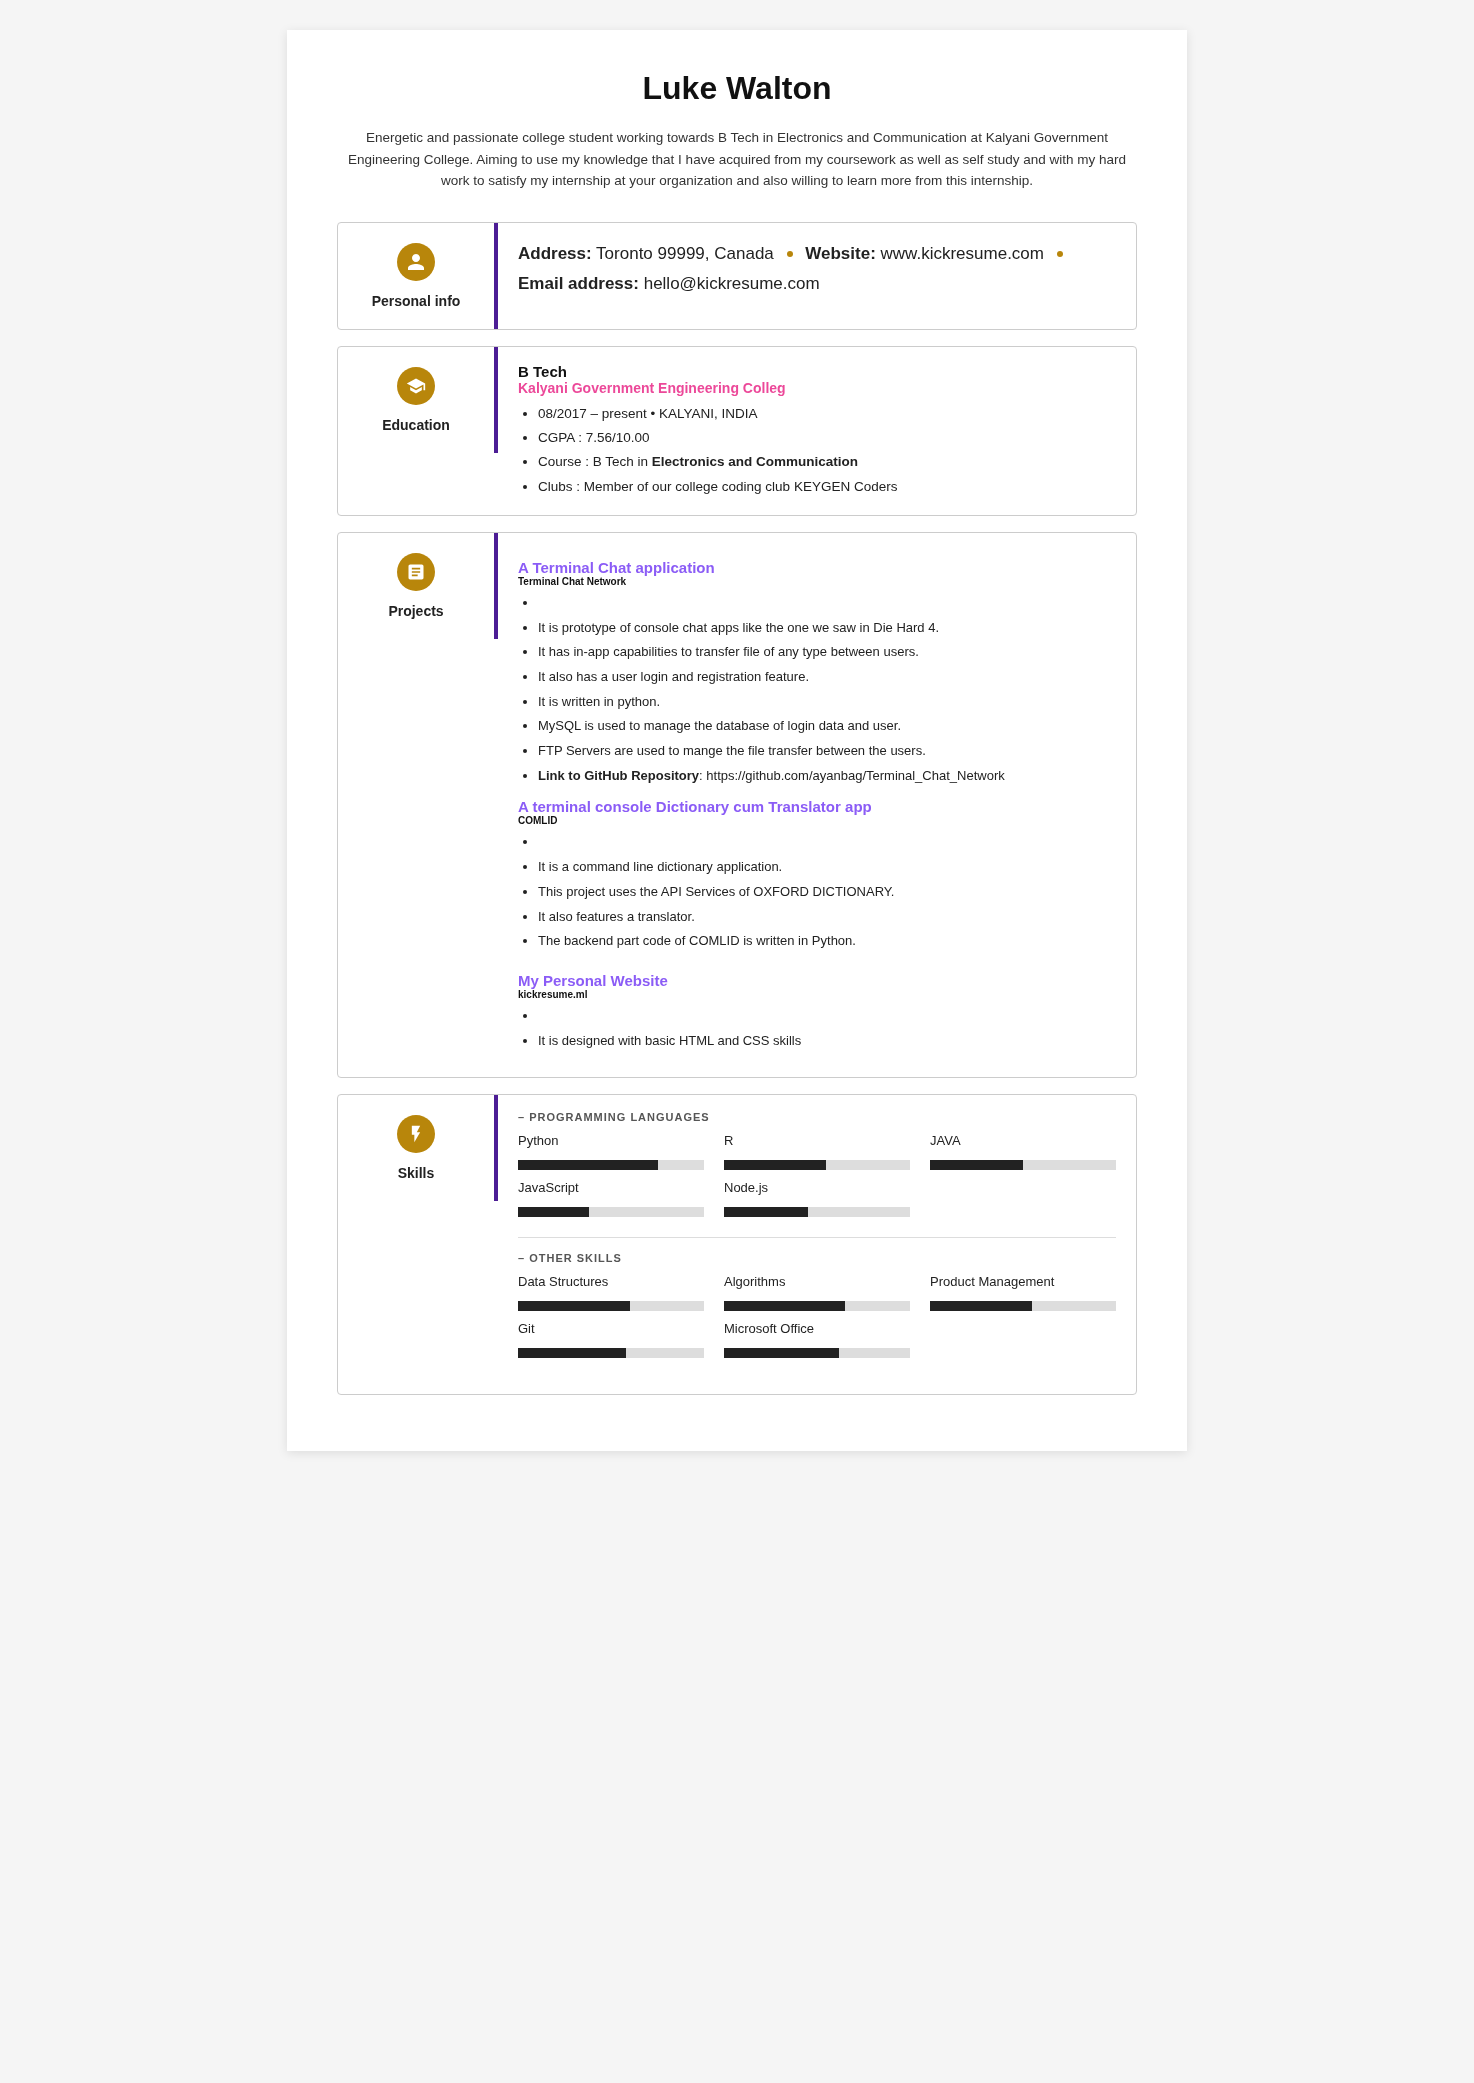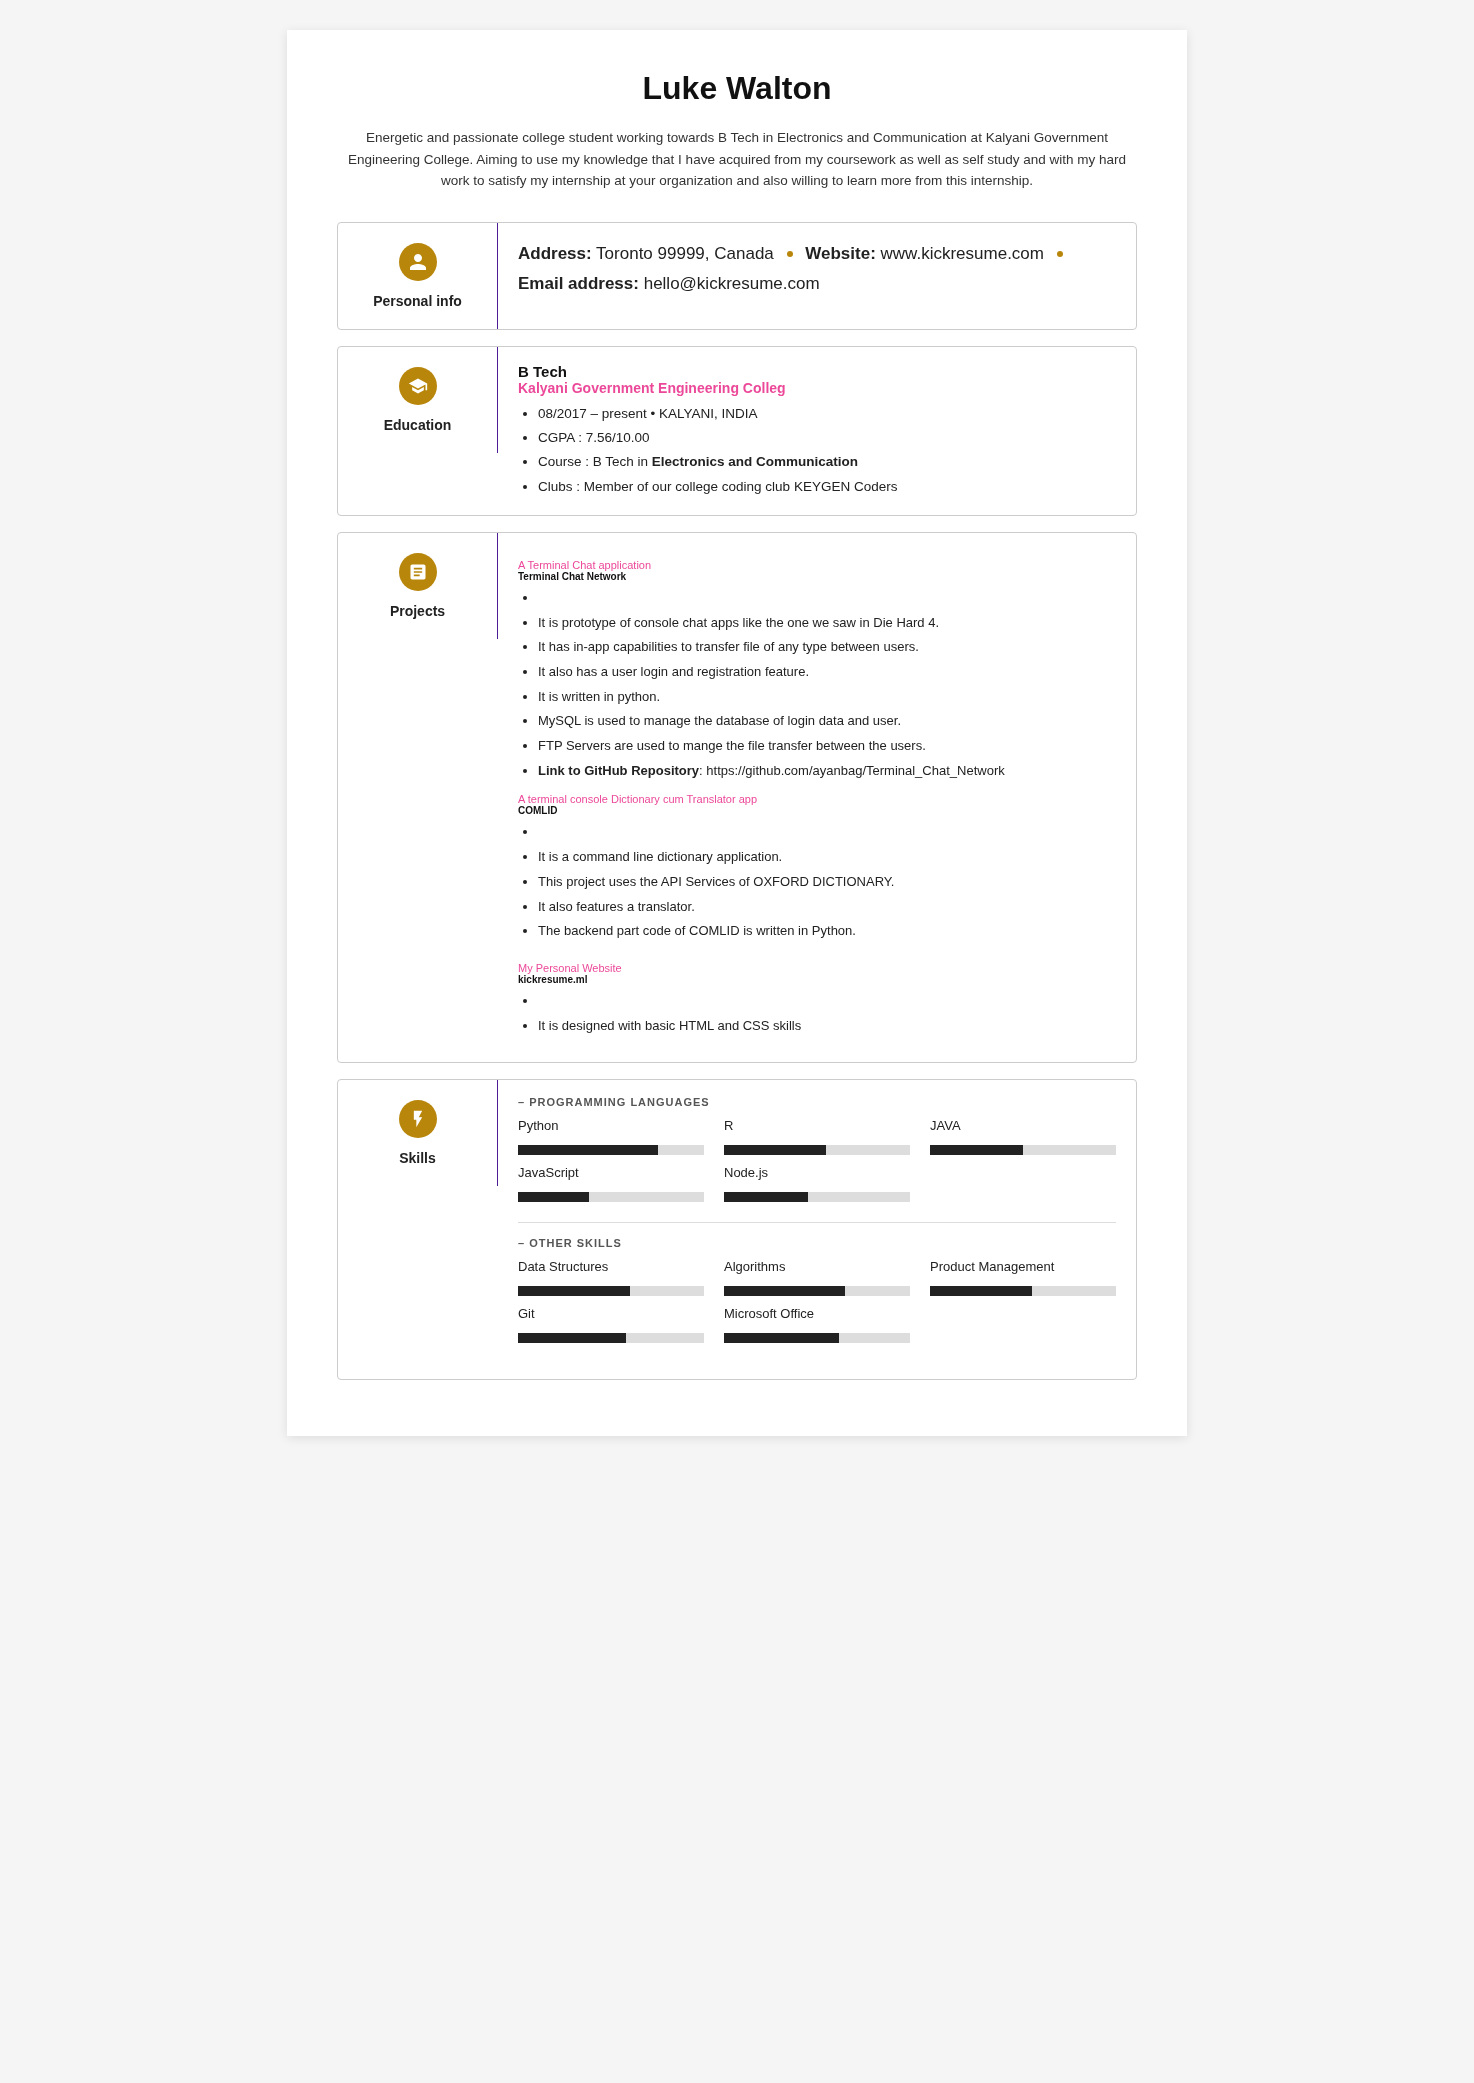--- a/index.html
+++ b/index.html
@@ -42,21 +42,21 @@
       align-items: flex-start;
     }
     .section-left {
       min-width: 160px;
       max-width: 160px;
       padding: 20px 16px;
       display: flex;
       flex-direction: column;
       align-items: center;
       justify-content: flex-start;
-      border-right: 1px solid #4c1d95;
+      border-right: 4px solid #4c1d95;
       gap: 8px;
     }
     .section-icon {
       width: 38px;
       height: 38px;
       border-radius: 50%;
       background: #b8860b;
       display: flex;
       align-items: center;
       justify-content: center;
@@ -105,23 +105,23 @@
       margin-bottom: 6px;
     }
     .edu-list {
       list-style: disc;
       padding-left: 20px;
       font-size: 13.5px;
       line-height: 1.8;
     }
     
     .project-title {
-      font-size: 11px;
-      font-weight: normal;
-      color: #ec4899;
+      font-size: 15px;
+      font-weight: bold;
+      color: #8b5cf6;
       margin-top: 10px;
     }
     .project-subtitle {
       font-size: 10px;
       font-weight: bold;
       color: #111;
       margin-bottom: 4px;
     }
     .project-list {
       list-style: disc;

